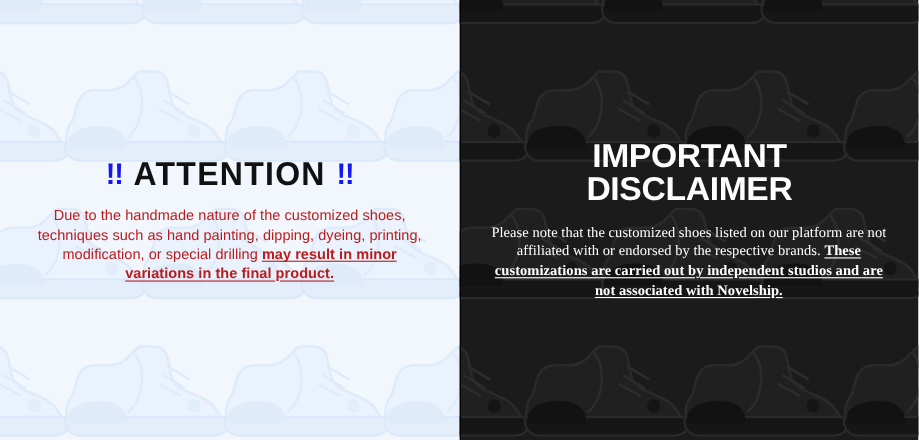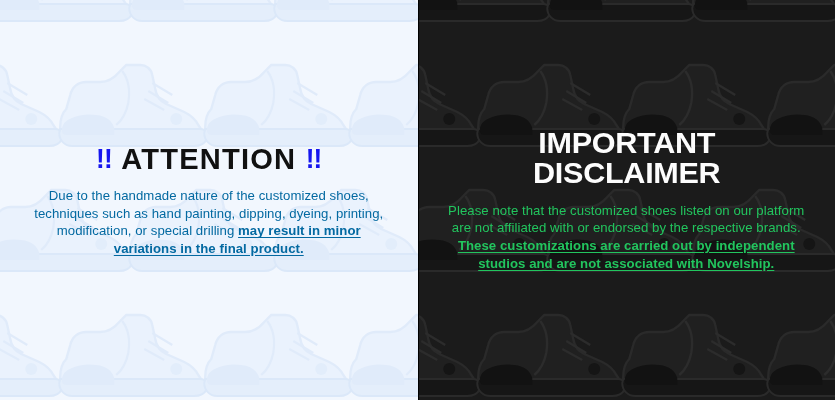--- a/index.html
+++ b/index.html
@@ -58,21 +58,21 @@
     font-size:27px;
     display:inline-block;
     vertical-align:1px;
   }
   .bang.left { margin-right:10px; }
   .bang.right { margin-left:10px; }
 
   .body-attention {
     font-size:13.2px;
     line-height:17.6px;
-    color:#0369a1;
+    color:#b91c1c;
     letter-spacing:0.05px;
   }
   .body-attention .u {
     font-weight:bold;
     text-decoration:underline;
     text-underline-offset:2px;
   }
 
   
   #panel-disclaimer { background:#1b1b1b;justify-content:flex-end; }
@@ -82,22 +82,23 @@
     font-weight:bold;
     letter-spacing:-0.3px;
     color:#fdfdfd;
     margin-bottom:14px;
     transform:scaleX(1.02);
   }
   .heading-disclaimer .hl { display:block; }
   .body-disclaimer {
     font-size:13.2px;
     line-height:17.6px;
-    color:#22c55e;
+    color:#ffffff;
     letter-spacing:0.05px;
+    font-family:Liberation Serif, serif;
   }
   .body-disclaimer .u {
     font-weight:bold;
     text-decoration:underline;
     text-underline-offset:2px;
   }
   .divider {
     position:absolute;
     left:50%; top:0;
     width:1px; height:100%;

